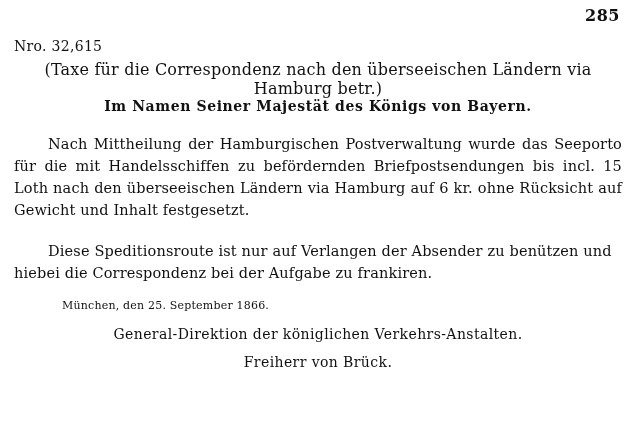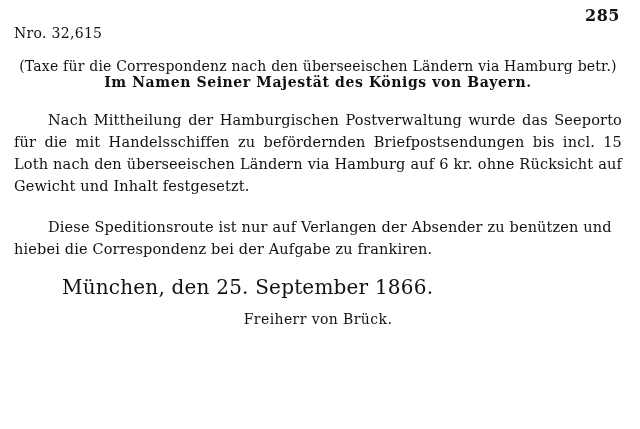--- a/index.html
+++ b/index.html
@@ -12,39 +12,39 @@
     height: 429px;
     font-family: "DejaVu Serif", serif;
     color: #111111;
     overflow: hidden;
   }
   .page {
     position: relative;
     width: 640px;
     height: 429px;
     box-sizing: border-box;
-    padding: 5px 18px 8px 14px;
+    padding: 18px 18px 8px 14px;
   }
   .page-number {
     position: absolute;
     top: 6px;
     right: 20px;
     font-size: 16px;
     font-weight: bold;
     letter-spacing: 0.5px;
   }
   .doc-number {
     margin-top: 20px;
     font-size: 14px;
     letter-spacing: 0.3px;
   }
   .subject-line {
-    margin-top: 17px;
+    margin-top: 6px;
     text-align: center;
-    font-size: 14px;
+    font-size: 16px;
     letter-spacing: 0.2px;
   }
   .heading {
     margin-top: 0;
     text-align: center;
     font-size: 14px;
     font-weight: bold;
     letter-spacing: 0.6px;
   }
   .para {
@@ -54,21 +54,21 @@
     text-align: justify;
     text-justify: inter-word;
     letter-spacing: 0.15px;
     text-indent: 34px;
   }
   .para.last-short {
     text-align: left;
   }
   .date-line {
     margin-top: 15px;
-    font-size: 20px;
+    font-size: 11px;
     text-indent: 48px;
     letter-spacing: 0.2px;
   }
   .authority {
     margin-top: 14px;
     text-align: center;
     font-size: 14px;
     letter-spacing: 0.4px;
   }
   .signature {
@@ -91,16 +91,17 @@
 
   <div class="heading">Im Namen Seiner Majestät des Königs von Bayern.</div>
 
   <div class="para">Nach Mittheilung der Hamburgischen Postverwaltung wurde das Seeporto für die mit Handelsschiffen zu befördernden Briefpostsendungen bis incl. 15 Loth nach den überseeischen Ländern via Hamburg auf 6 kr. ohne Rücksicht auf Gewicht und Inhalt festgesetzt.</div>
 
 
   <div class="para last-short">Diese Speditionsroute ist nur auf Verlangen der Absender zu benützen und hiebei die Correspondenz bei der Aufgabe zu frankiren.</div>
 
   <div class="date-line">München, den 25. September 1866.</div>
 
+  <div class="authority">General-Direktion der königlichen Verkehrs-Anstalten.</div>
 
   <div class="signature">Freiherr von Brück.</div>
 
 </div>
 
 </body></html>

